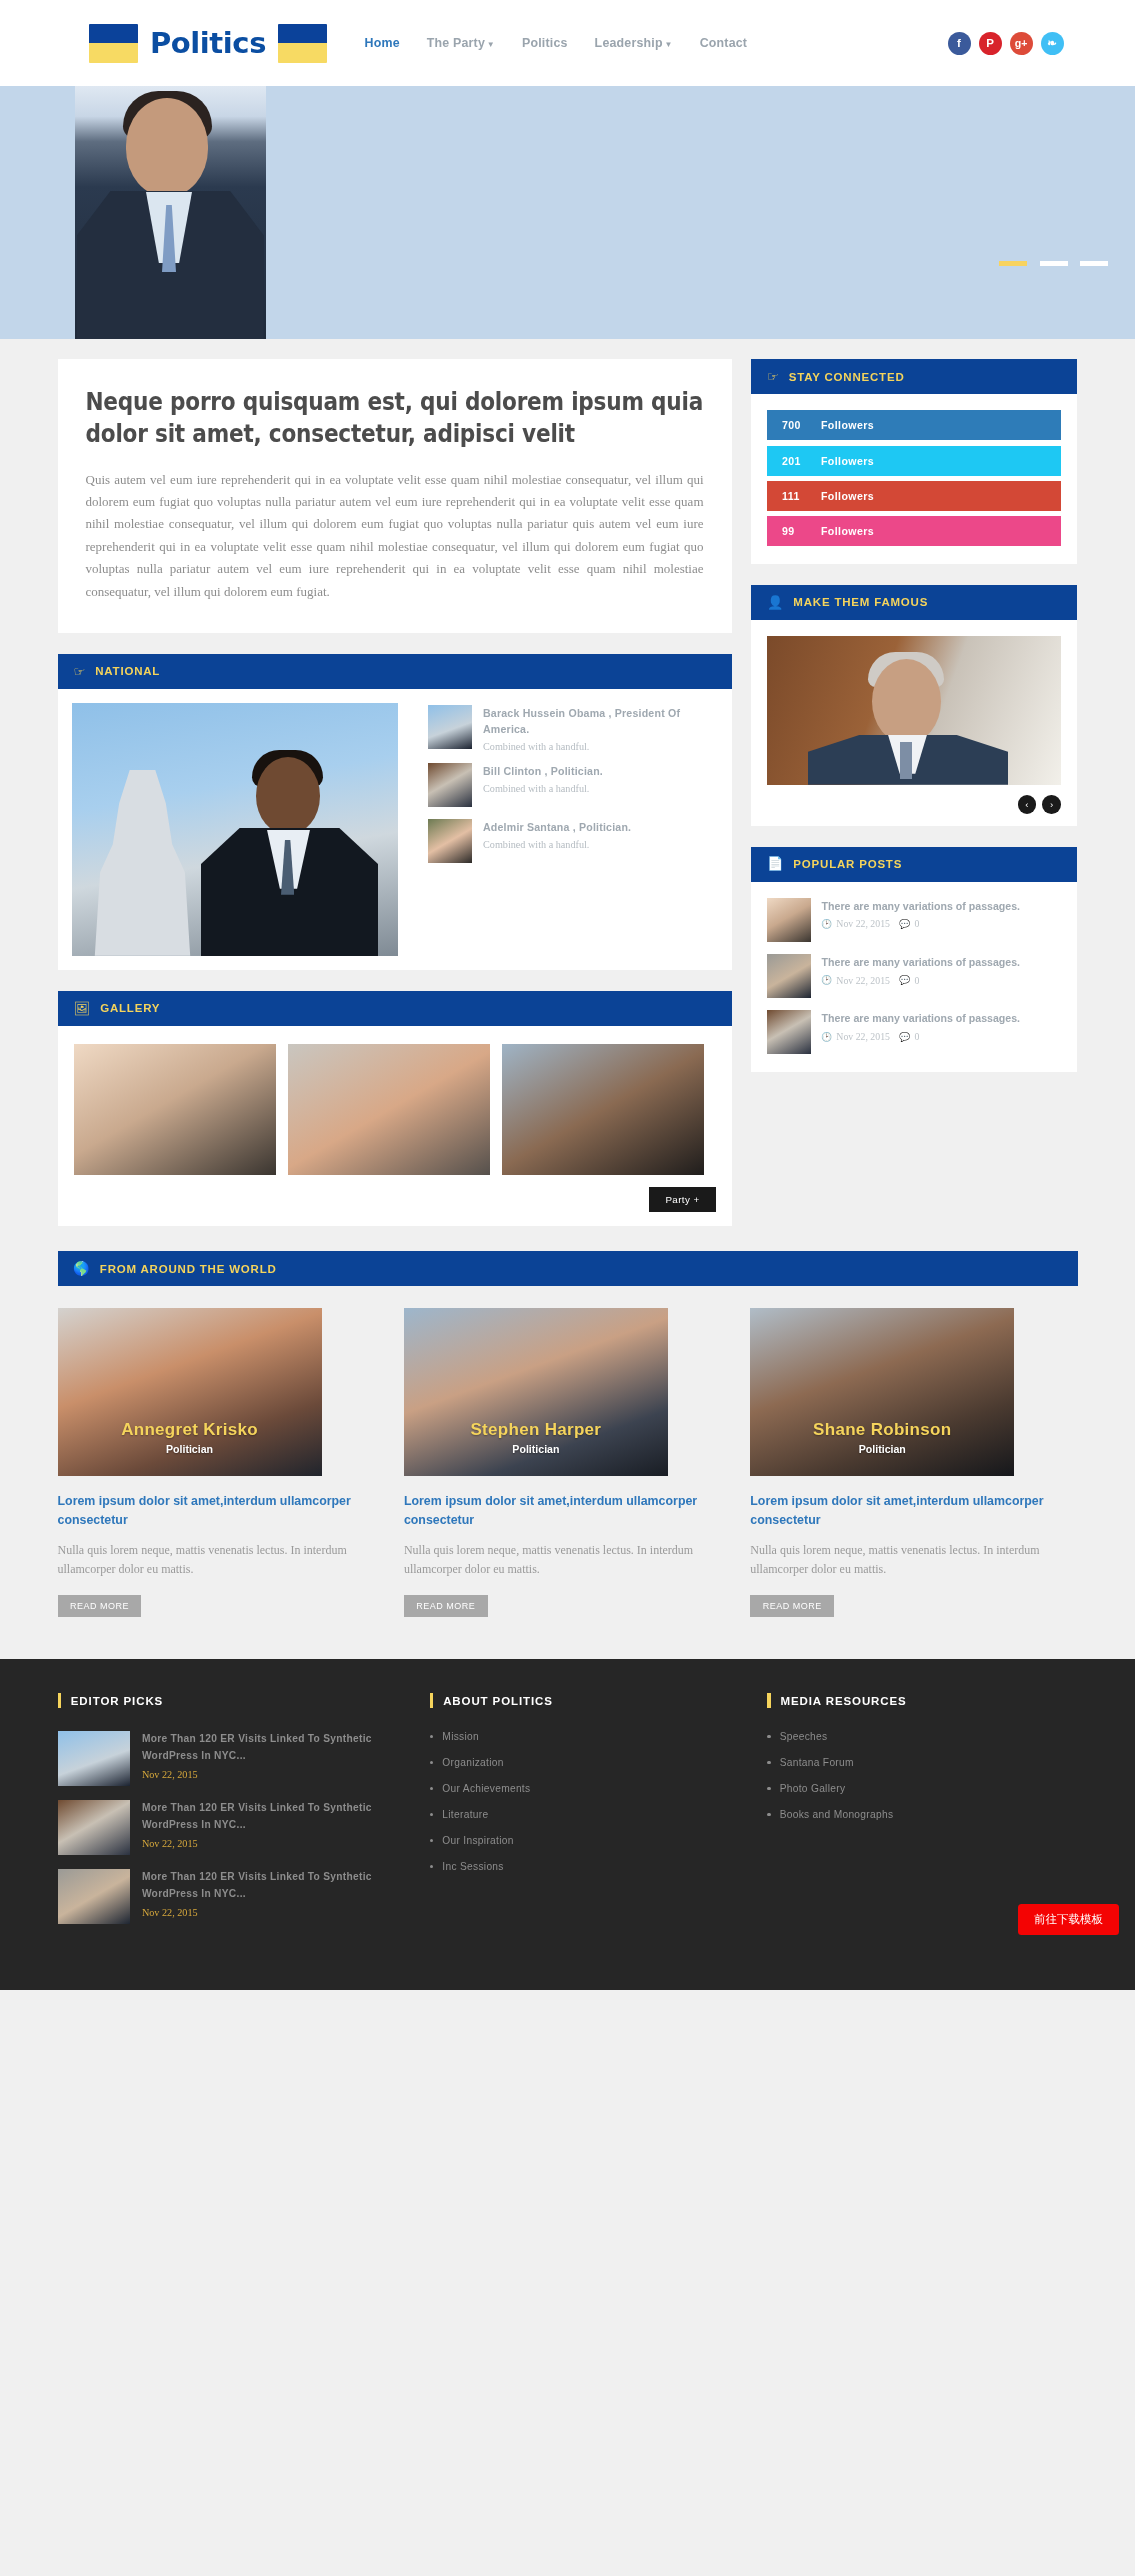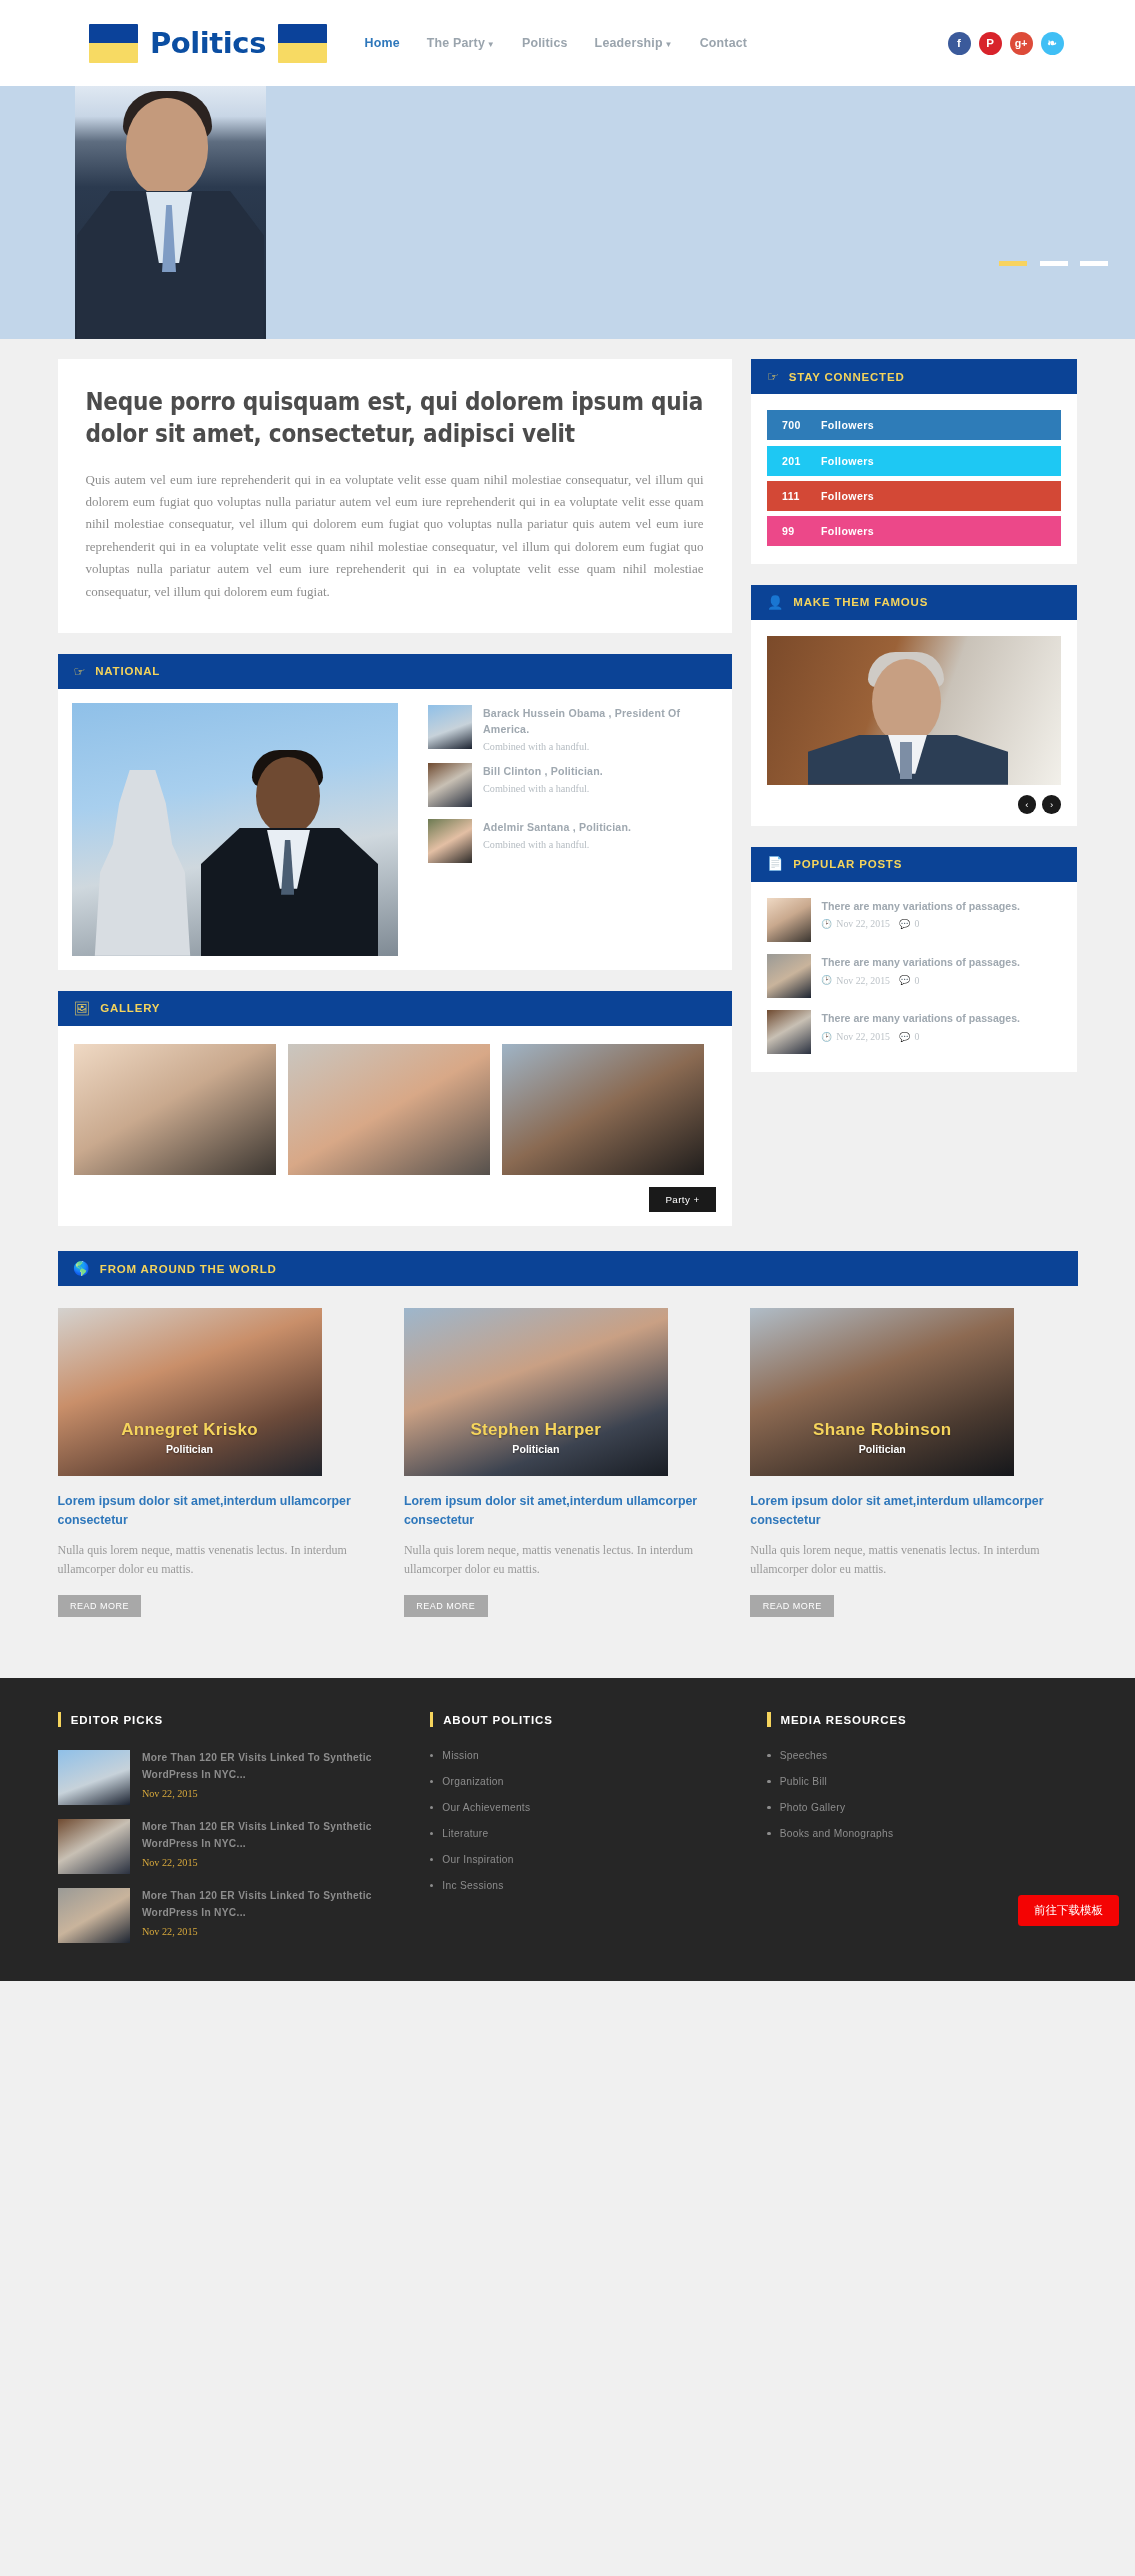--- a/index.html
+++ b/index.html
@@ -222,21 +222,21 @@
     margin-top:11.5px; font-size:12px; line-height:1.62; color:#9a9a9a;
     font-family:"Liberation Serif", serif;
   }
   .read-more {
     margin-top:15px; display:inline-block; background:#a8a8a8; color:#fff;
     font-size:9px; padding:6.2px 12.4px; letter-spacing:0.5px; cursor:pointer;
     border:none;
   }
 
   
-  .footer { background:#262626; margin-top:61px; padding:34px 0 24px; position:relative; }
+  .footer { background:#262626; margin-top:42px; padding:34px 0 52px; position:relative; }
   .footer-inner { width:1020px; margin:0 auto; display:flex; gap:27px; }
   .fcol1 { width:355px; }
   .fcol2 { width:319px; }
   .fcol3 { width:319px; }
   .f-head { display:flex; align-items:center; gap:9.8px; margin-bottom:23px; }
   .f-bar { width:3.5px; height:15px; background:#f5d45c; }
   .f-title { color:#fff; font-size:11.5px; font-weight:bold; letter-spacing:0.9px; text-transform:uppercase; }
   .f-item { display:flex; gap:12.4px; margin-bottom:14px; }
   .f-thumb { width:72px; height:55px; flex-shrink:0; }
   .f-text { font-size:10.2px; color:#8d8d8d; line-height:1.66; font-weight:bold; letter-spacing:0.3px;}
@@ -599,21 +599,21 @@
           <span class="f-bar"></span>
           <span class="f-title">MEDIA RESOURCES</span>
         </div>
         <ul class="f-list">
           <li>
               <span class="bullet"></span>
               <span>Speeches</span>
             </li>
           <li>
               <span class="bullet"></span>
-              <span>Public Bill</span>
+              <span>Santana Forum</span>
             </li>
           <li>
               <span class="bullet"></span>
               <span>Photo Gallery</span>
             </li>
           <li>
               <span class="bullet"></span>
               <span>Books and Monographs</span>
             </li>
         </ul>

